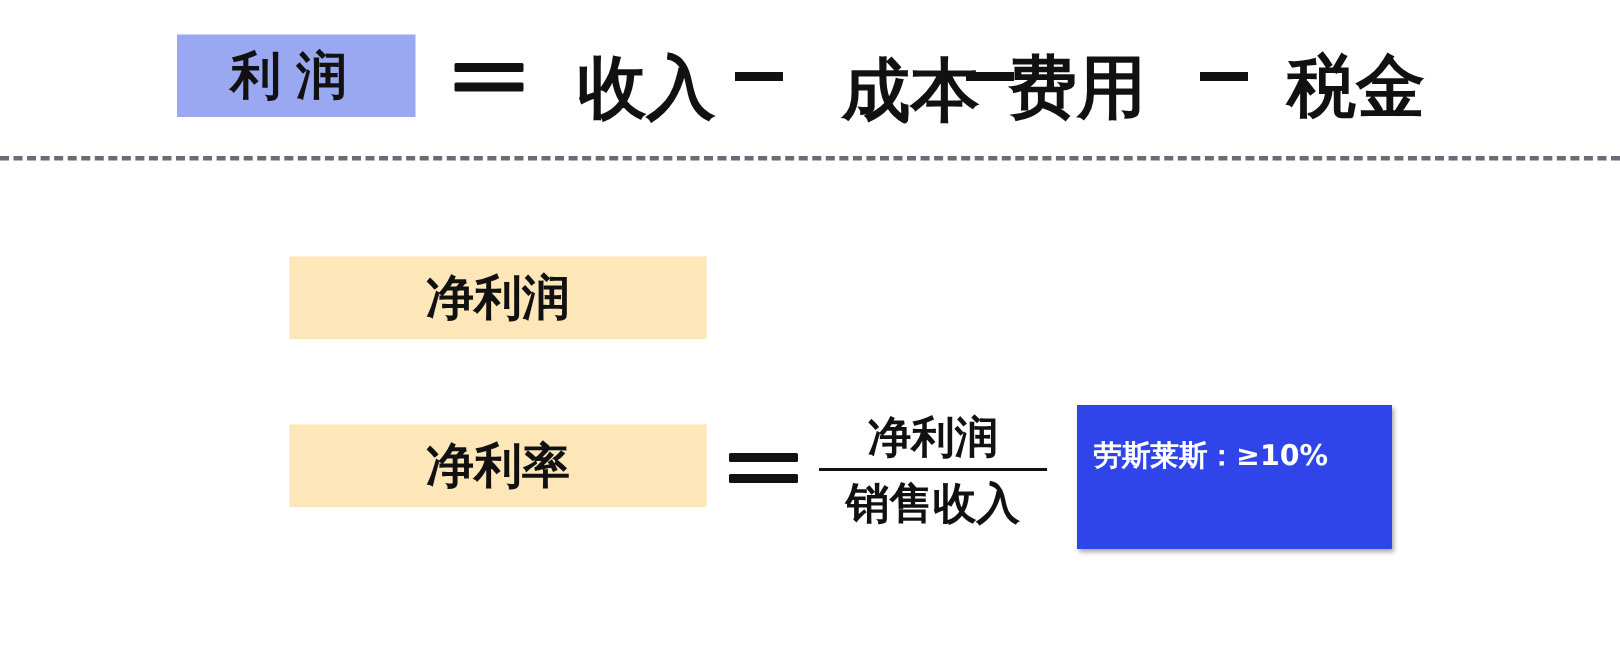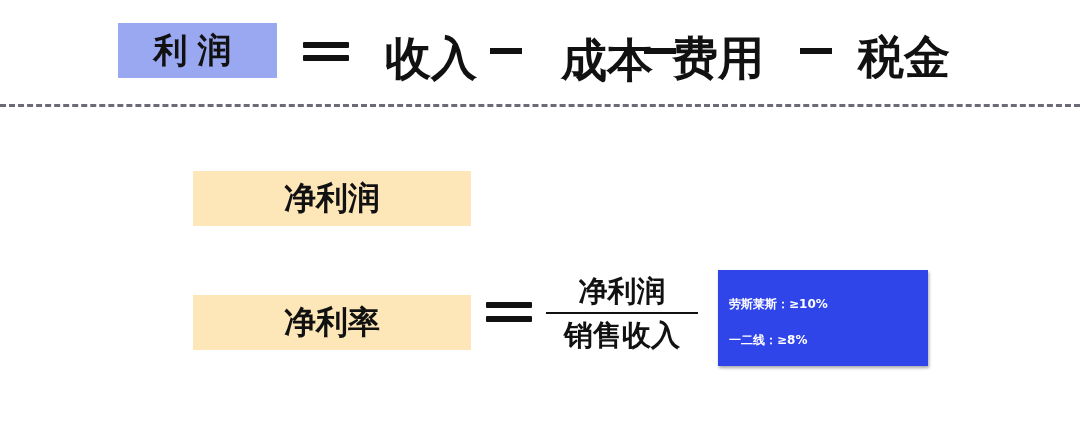--- a/index.html
+++ b/index.html
@@ -42,21 +42,21 @@
       display: flex; flex-direction: column; align-items: center;
     }
     .fraction .num, .fraction .den { font-size: 29px; font-weight: bold; line-height: 1.1; }
     .fraction .bar { width: 152px; height: 2px; background: #111; margin: 4px 0 6px; }
 
     .note-box {
       left: 718px; top: 270px; width: 210px; height: 96px;
       background: #2f45ea;
       box-shadow: 1px 2px 3px rgba(0,0,0,0.35);
       color: #ffffff;
-      font-size: 12px; font-weight: bold;
+      font-size: 19px; font-weight: bold;
       box-sizing: border-box; padding: 16px 0 0 11px;
     }
     .note-box div { line-height: 36px; white-space: nowrap; }
   </style>
 </head>
 <body>
 
 <div class="abs profit-box">
   <span>利润</span>
 </div>
@@ -73,35 +73,32 @@
 <div class="abs term" style="left:672px; top:35px;">费用</div>
 <div class="abs minus" style="left:800px; top:48px; width:32px;"></div>
 <div class="abs term" style="left:858px; top:35px;font-family:Liberation Serif, serif;">税金</div>
 
 <div class="abs dashed-line"></div>
 
 <div class="abs label-box" style="left:193px; top:171px; width:278px; height:55px;">
   <span>净利润</span>
 </div>
 
-<div class="abs label-box" style="left:193px; top:283px; width:278px; height:55px;margin-top:12px;">
+<div class="abs label-box" style="left:193px; top:283px; width:278px; height:55px;">
   <span>净利率</span>
 </div>
 
 <div class="abs eq-sym" style="left:486px; top:302px; width:46px; height:20px;">
   <span style="height:6px;"></span>
     <span style="height:6px;"></span>
 </div>
 
 <div class="abs fraction">
   <div class="num">净利润</div>
   <div class="bar"></div>
   <div class="den">销售收入</div>
 </div>
 
 <div class="abs note-box">
   <div>
     <span>劳斯莱斯</span><span>：</span><span>≥10%</span>
   </div>
-  <div>
-    <span>一二线</span><span>：</span><span>≥8%</span>
-  </div>
 </div>
 
 </body></html>

